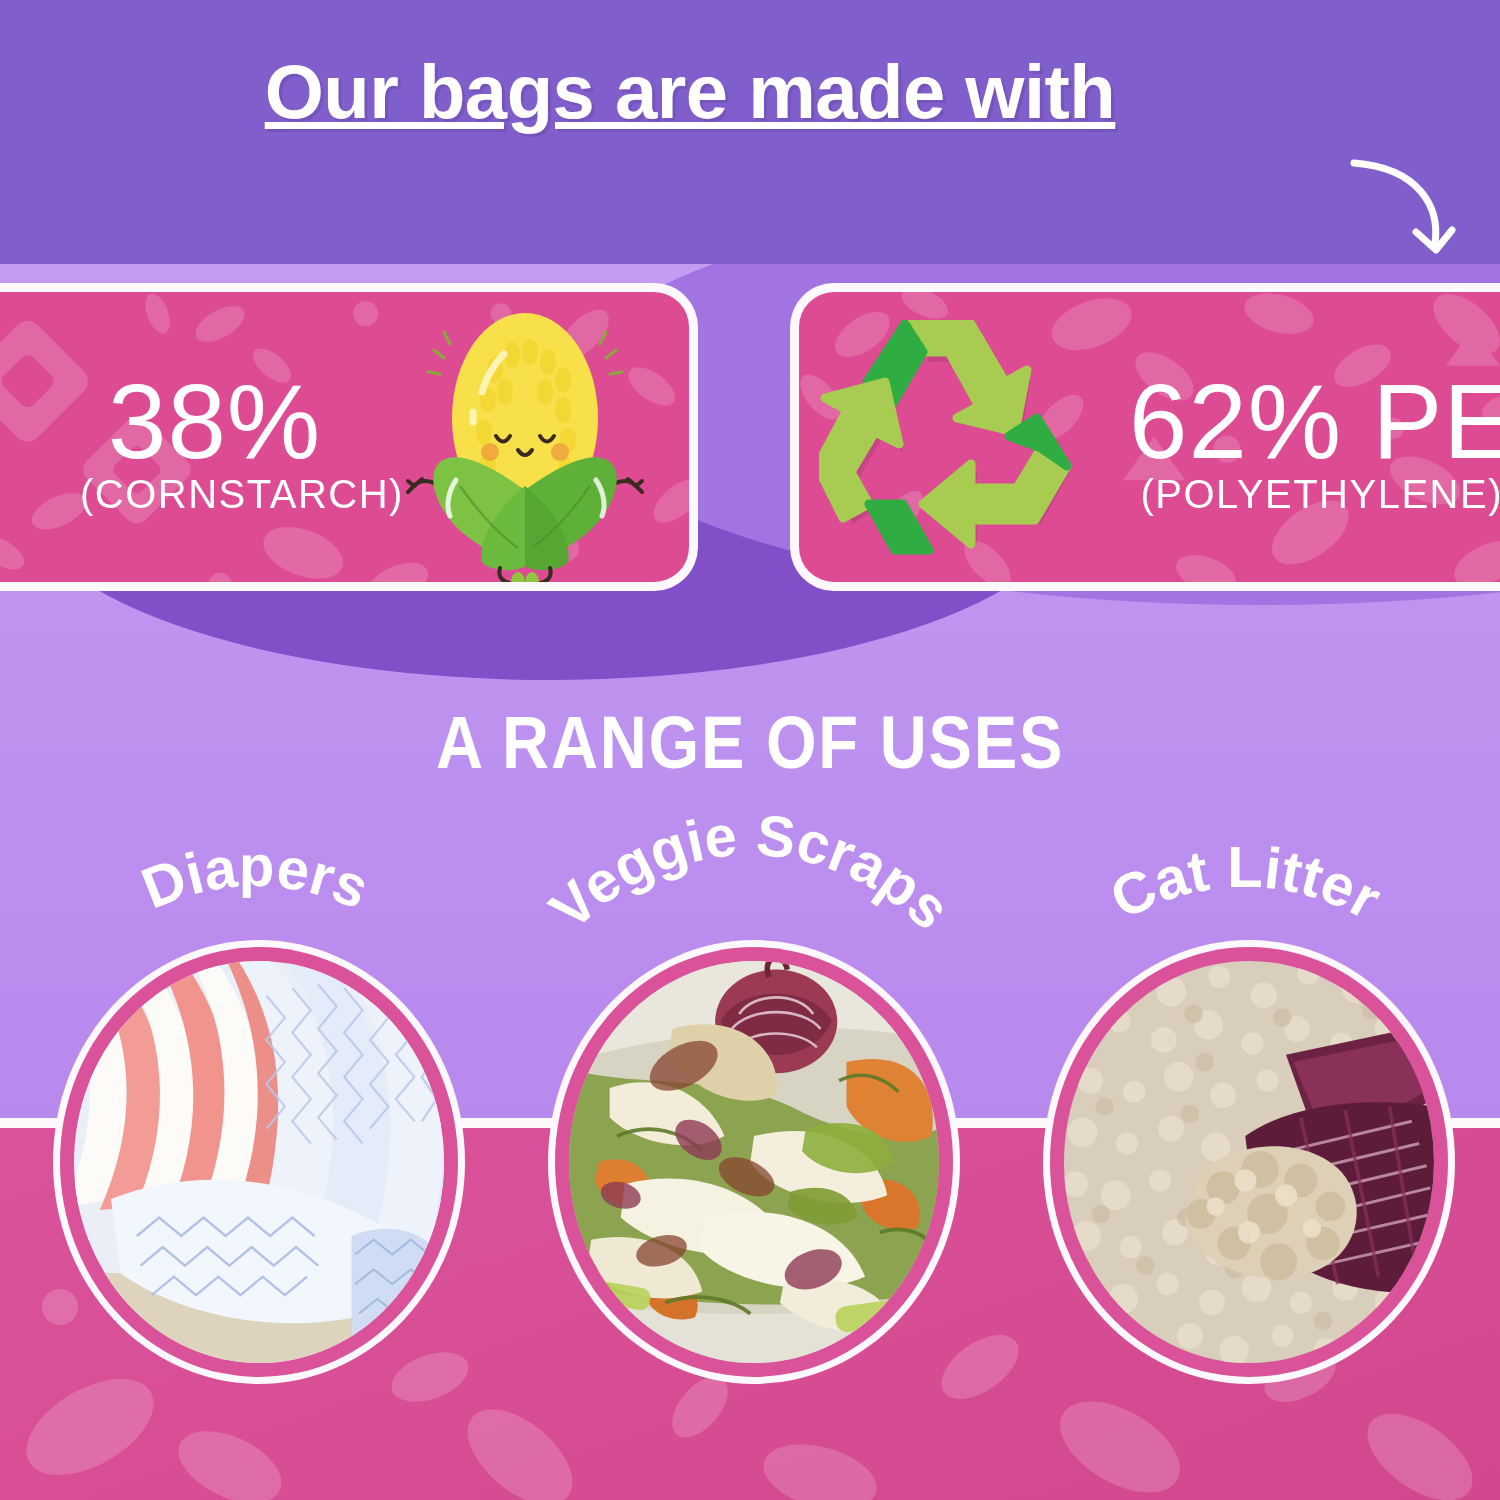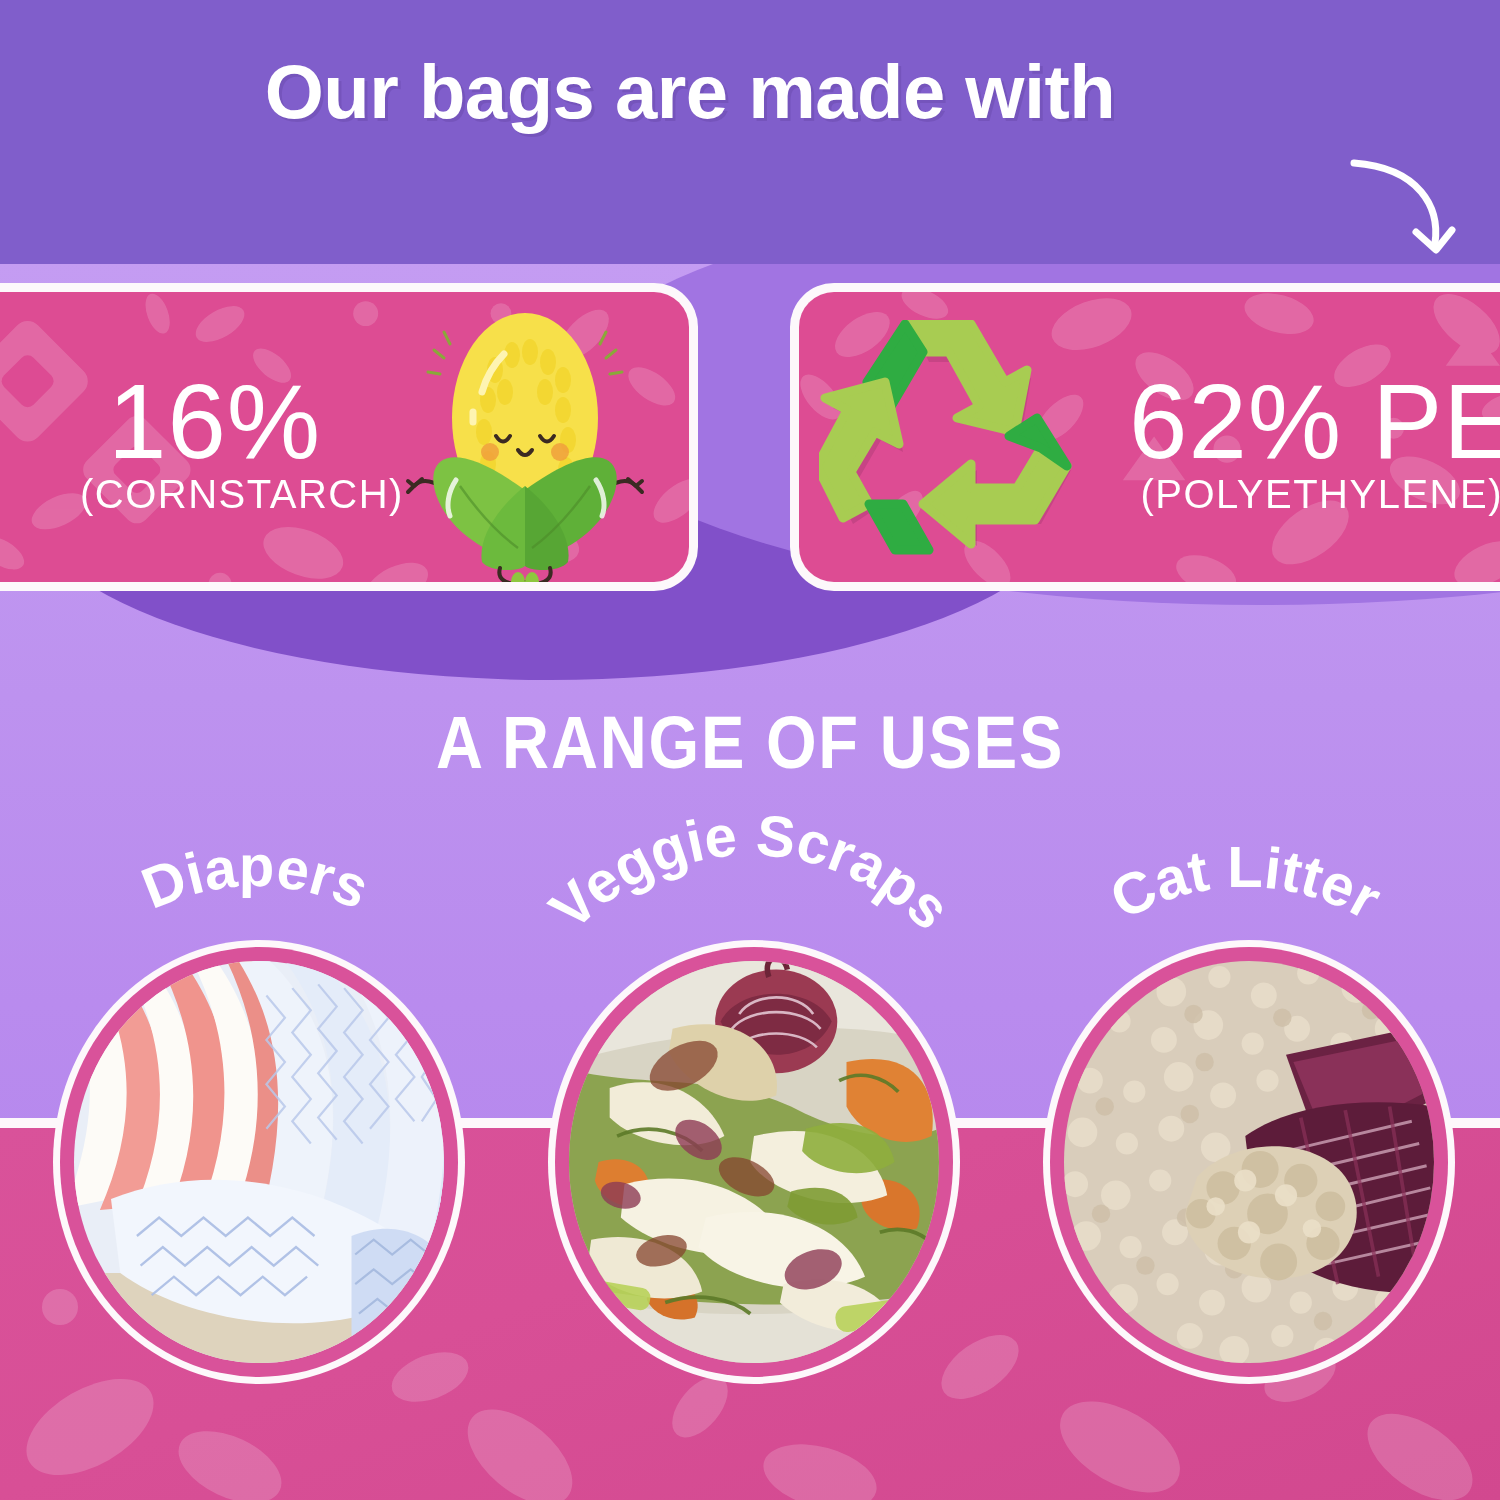--- a/index.html
+++ b/index.html
@@ -39,20 +39,21 @@
   .header {
     position:absolute; left:0; top:0; width:1500px; height:264px;
     background:#805ecb; overflow:hidden; z-index:5;
   }
   .header-title {
     position:absolute; left:0; top:52px; width:1380px;
     text-align:center; color:#ffffff;
     font-size:76px; line-height:80px; font-weight:700;
     letter-spacing:-0.5px;
     text-shadow:3px 3px 0 rgba(90,60,150,.28);
+    text-decoration:underline;
   }
   .header-title .l2 { display:block; }
   .curve-arrow { position:absolute; left:1340px; top:138px; width:140px; height:130px; }
 
   
   .cards { position:absolute; left:0; top:283px; width:1500px; height:308px; z-index:6; }
   .card {
     position:absolute; top:0; height:308px;
     background:#dd4c93;
     border:9px solid #fdf8fb;
@@ -177,21 +178,21 @@
           <ellipse cx="665" cy="110" rx="26" ry="13" transform="rotate(35 665 110)"></ellipse>
           <ellipse cx="560" cy="260" rx="36" ry="19" transform="rotate(15 560 260)"></ellipse>
           <ellipse cx="690" cy="220" rx="28" ry="14" transform="rotate(-40 690 220)"></ellipse>
           <circle cx="390" cy="40" r="12"></circle>
           <circle cx="250" cy="300" r="11"></circle>
           <circle cx="520" cy="40" r="10"></circle>
         </g>
       </svg>
 
       <div class="pct-block left-text">
-        <div class="pct-num">16%</div>
+        <div class="pct-num">38%</div>
         <div class="pct-sub">(CORNSTARCH)</div>
       </div>
 
       <svg class="corn-wrap" viewBox="0 0 250 290">
 
         <g stroke="#8aa83a" stroke-width="3" stroke-linecap="round">
           <line x1="44" y1="58" x2="34" y2="50"></line>
             <line x1="40" y1="74" x2="28" y2="72"></line>
           <line x1="50" y1="44" x2="44" y2="32"></line>
           <line x1="206" y1="58" x2="216" y2="50"></line>

